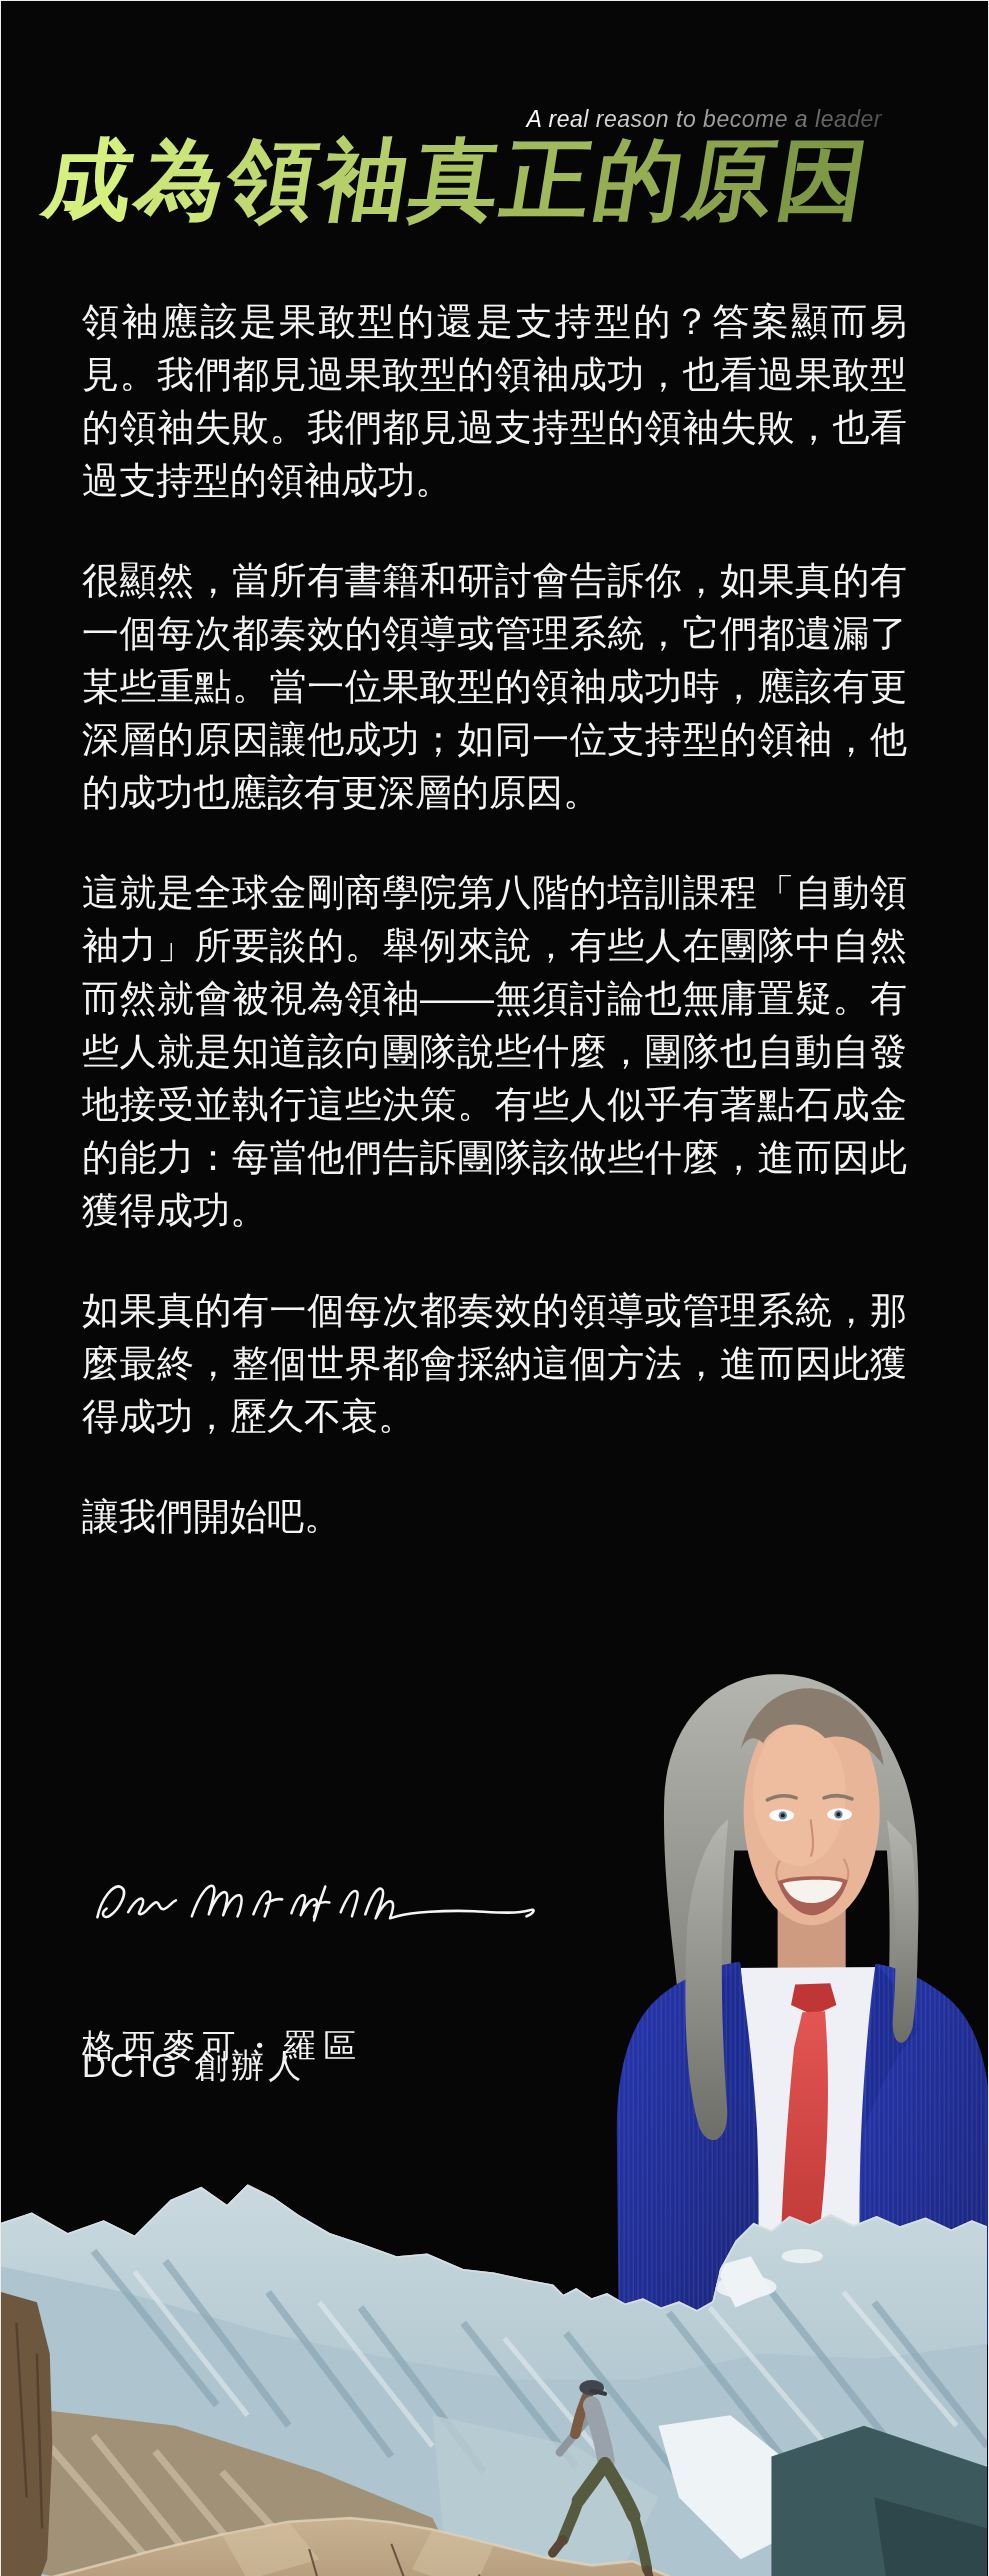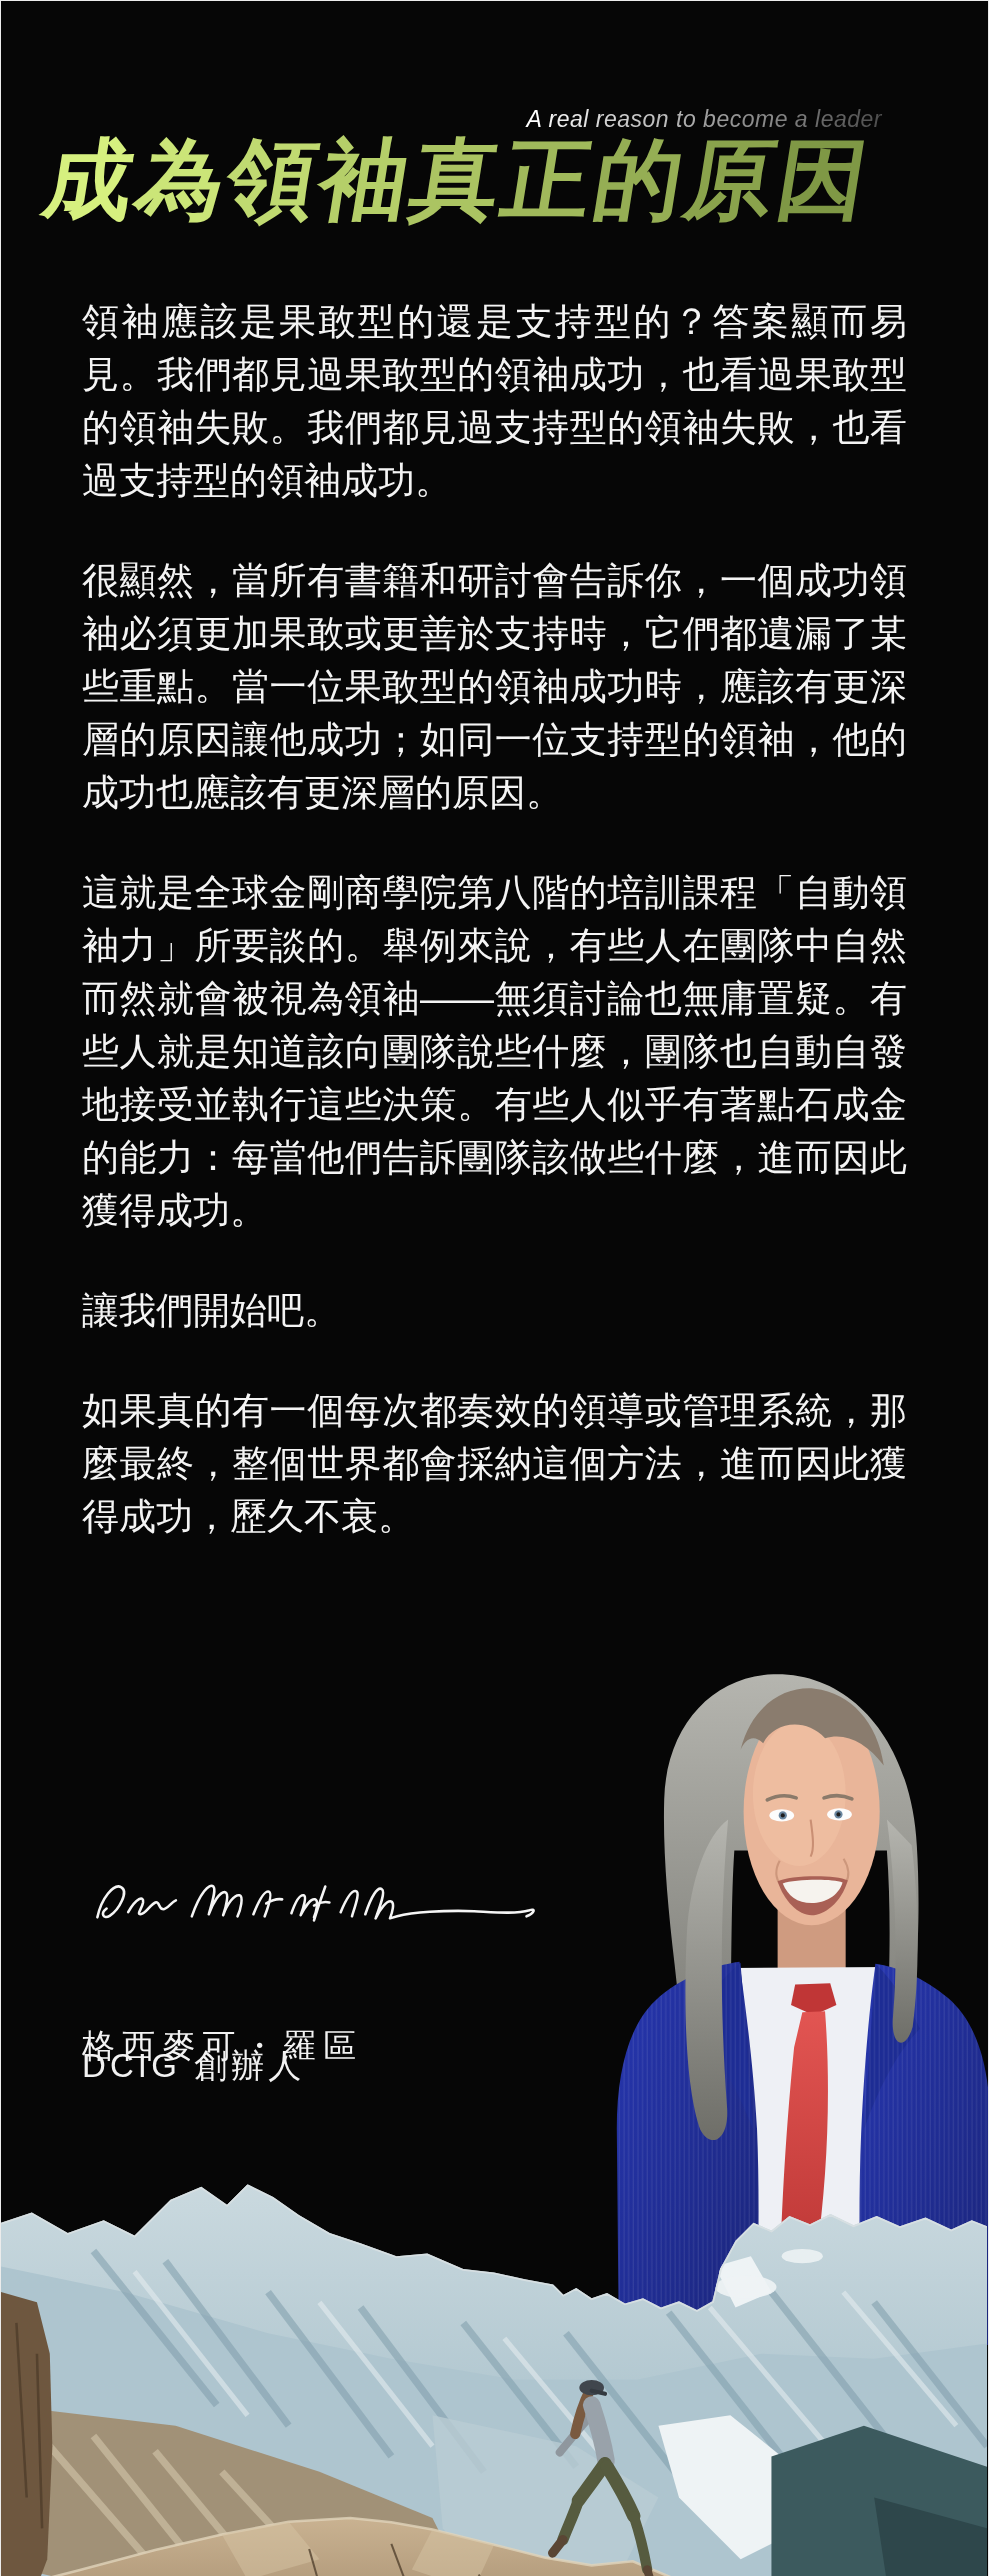--- a/index.html
+++ b/index.html
@@ -45,24 +45,24 @@
 <body>
 
 <div class="page">
 
   <div class="tagline"><span style="color: rgb(255, 255, 255);">A</span><span style="color: rgb(249, 249, 249);"> </span><span style="color: rgb(244, 244, 244);">r</span><span style="color: rgb(238, 238, 238);">e</span><span style="color: rgb(232, 232, 232);">a</span><span style="color: rgb(227, 227, 227);">l</span><span style="color: rgb(221, 221, 221);"> </span><span style="color: rgb(215, 215, 215);">r</span><span style="color: rgb(210, 210, 210);">e</span><span style="color: rgb(204, 204, 204);">a</span><span style="color: rgb(198, 198, 198);">s</span><span style="color: rgb(193, 193, 193);">o</span><span style="color: rgb(187, 187, 187);">n</span><span style="color: rgb(181, 181, 181);"> </span><span style="color: rgb(176, 176, 176);">t</span><span style="color: rgb(170, 170, 170);">o</span><span style="color: rgb(164, 164, 164);"> </span><span style="color: rgb(158, 158, 158);">b</span><span style="color: rgb(153, 153, 153);">e</span><span style="color: rgb(147, 147, 147);">c</span><span style="color: rgb(141, 141, 141);">o</span><span style="color: rgb(136, 136, 136);">m</span><span style="color: rgb(130, 130, 130);">e</span><span style="color: rgb(124, 124, 124);"> </span><span style="color: rgb(119, 119, 119);">a</span><span style="color: rgb(113, 113, 113);"> </span><span style="color: rgb(107, 107, 107);">l</span><span style="color: rgb(102, 102, 102);">e</span><span style="color: rgb(96, 96, 96);">a</span><span style="color: rgb(90, 90, 90);">d</span><span style="color: rgb(85, 85, 85);">e</span><span style="color: rgb(79, 79, 79);">r</span></div>
 
   <div class="big-title"><span style="color: rgb(214, 240, 127);">成</span><span style="color: rgb(203, 229, 120);">為</span><span style="color: rgb(192, 218, 113);">領</span><span style="color: rgb(181, 207, 105);">袖</span><span style="color: rgb(171, 196, 98);">真</span><span style="color: rgb(160, 185, 91);">正</span><span style="color: rgb(149, 174, 84);">的</span><span style="color: rgb(138, 163, 76);">原</span><span style="color: rgb(127, 152, 69);">因</span></div>
 
   <div class="copy">
       <p class="para">領袖應該是果敢型的還是支持型的？答案顯而易見。我們都見過果敢型的領袖成功，也看過果敢型的領袖失敗。我們都見過支持型的領袖失敗，也看過支持型的領袖成功。</p>
-      <p class="para">很顯然，當所有書籍和研討會告訴你，一個成功領袖必須更加果敢或更善於支持時，它們都遺漏了某些重點。當一位果敢型的領袖成功時，應該有更深層的原因讓他成功；如同一位支持型的領袖，他的成功也應該有更深層的原因。</p>
+      <p class="para">很顯然，當所有書籍和研討會告訴你，如果真的有一個每次都奏效的領導或管理系統，它們都遺漏了某些重點。當一位果敢型的領袖成功時，應該有更深層的原因讓他成功；如同一位支持型的領袖，他的成功也應該有更深層的原因。</p>
       <p class="para">這就是全球金剛商學院第八階的培訓課程「自動領袖力」所要談的。舉例來說，有些人在團隊中自然而然就會被視為領袖——無須討論也無庸置疑。有些人就是知道該向團隊說些什麼，團隊也自動自發地接受並執行這些決策。有些人似乎有著點石成金的能力：每當他們告訴團隊該做些什麼，進而因此獲得成功。</p>
+      <p class="para">如果真的有一個每次都奏效的領導或管理系統，那麼最終，整個世界都會採納這個方法，進而因此獲得成功，歷久不衰。</p>
       <p class="para">讓我們開始吧。</p>
-      <p class="para">如果真的有一個每次都奏效的領導或管理系統，那麼最終，整個世界都會採納這個方法，進而因此獲得成功，歷久不衰。</p>
     </div>
 
   <svg class="sig" width="464" height="77" viewBox="0 0 900 150">
     <g fill="none" stroke="var(--signature-ink,#f5f5f5)" stroke-width="5" stroke-linecap="round" stroke-linejoin="round">
       <path d="M28,100 C36,62 60,34 74,41 C90,49 70,86 52,97 C40,104 33,93 46,83"></path>
       <path d="M88,90 C104,62 119,57 117,71 C115,83 104,94 112,94 C122,94 131,75 141,71 C149,68 147,82 155,84 C163,86 171,71 181,67"></path>
       <path d="M212,98 C228,52 246,33 254,40 C260,46 251,72 245,94 C253,72 267,49 277,51 C285,53 279,78 273,96 C281,73 295,55 305,57 C313,59 307,86 301,98"></path>
       <path d="M332,94 C344,64 354,48 362,50 C370,53 360,82 354,98 M357,73 C367,67 378,63 388,65"></path>
       <path d="M406,92 C414,69 422,55 430,57 C436,59 430,80 424,96 C432,80 444,63 452,65 C460,67 454,90 450,100"></path>
       <path d="M472,40 C464,62 456,86 450,106 M450,77 C460,71 470,69 480,71"></path>

